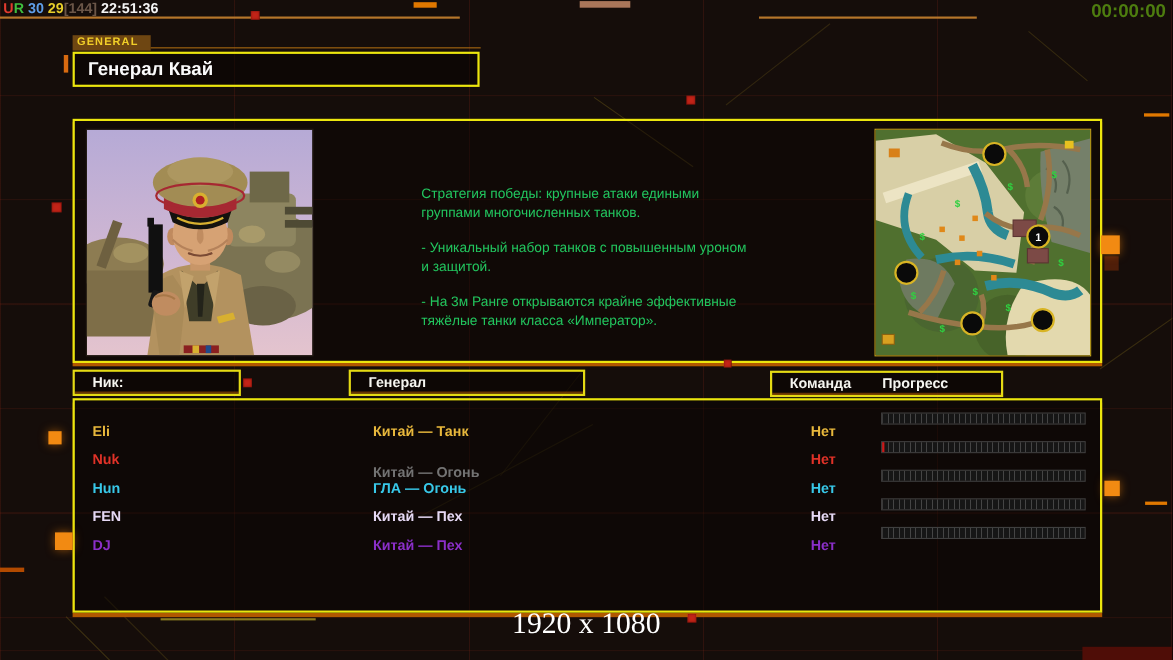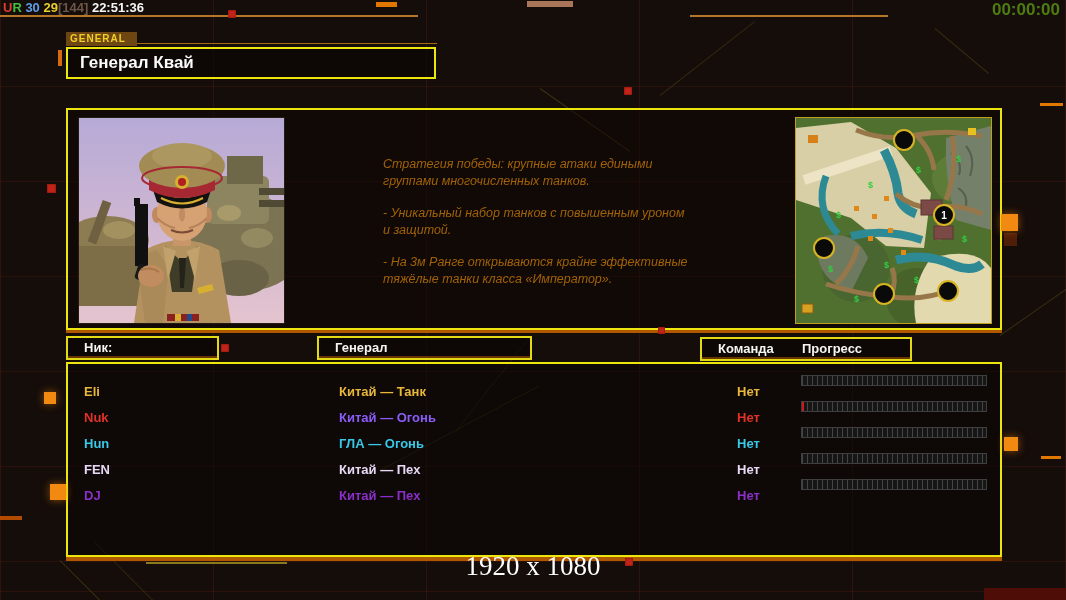--- a/index.html
+++ b/index.html
@@ -32,21 +32,21 @@
     box-sizing:border-box;z-index:4;}
   .gen-tab-line{position:absolute;left:137px;top:43px;width:300px;height:1px;background:#a86a10;z-index:4;}
   .title-box{position:absolute;left:66px;top:47px;width:370px;height:32px;box-sizing:border-box;
     border:2px solid #ece60e;background:rgba(8,4,2,.55);z-index:4;}
   .title-box span{display:block;padding-left:12px;line-height:27px;font-size:17px;font-weight:bold;color:#fafafa;}
 
   
   .info-box{position:absolute;left:66px;top:108px;width:936px;height:222px;box-sizing:border-box;
     border:2px solid #ece60e;background:rgba(10,5,3,.45);box-shadow:0 3px 0 #b05800;z-index:2;}
   .portrait{position:absolute;left:78px;top:117px;width:205px;height:205px;z-index:4;border:1px solid #241c14;box-sizing:content-box;}
-  .desc{position:absolute;left:383px;top:156px;width:335px;z-index:4;color:#a16207;font-size:12.5px;line-height:1.32;font-style:italic;}
+  .desc{position:absolute;left:383px;top:168px;width:335px;z-index:4;color:#22c55e;font-size:12.5px;line-height:1.32;}
   .desc p{margin:0 0 16px 0;white-space:pre-line;}
   .minimap{position:absolute;left:795px;top:117px;width:195px;height:205px;z-index:4;border:1px solid #bfa01c;box-sizing:content-box;}
 
   
   .hdr{position:absolute;box-sizing:border-box;border:2px solid #e4da14;background:rgba(8,4,2,.6);
     box-shadow:inset 0 -2px 0 rgba(180,90,0,.55);z-index:4;color:#f5f5f0;font-size:13px;font-weight:bold;}
   .hdr-nick{left:66px;top:336px;width:153px;height:24px;}
   .hdr-general{left:317px;top:336px;width:215px;height:24px;}
   .hdr-team{left:700px;top:337px;width:212px;height:24px;}
   .hdr span{position:absolute;top:0;line-height:20px;}
@@ -275,21 +275,21 @@
         <div class="prow">
           <span class="c-nick" style="color: rgb(232, 184, 60);">Eli</span>
           <span class="c-gen" style="color: rgb(232, 184, 60);">Китай — Танк</span>
           <span class="c-team" style="color: rgb(232, 184, 60);">Нет</span>
           <div class="c-bar">
             <div class="fill" style="width: 0%;"></div>
           </div>
         </div>
         <div class="prow">
           <span class="c-nick" style="color: rgb(224, 50, 40);">Nuk</span>
-          <span class="c-gen" style="color: #8b5cf6;">Китай — Огонь</span>
+          <span class="c-gen" style="color: #737373; margin-top: 12px;">Китай — Огонь</span>
           <span class="c-team" style="color: rgb(224, 50, 40);">Нет</span>
           <div class="c-bar">
             <div class="fill" style="width: 1%;"></div>
           </div>
         </div>
         <div class="prow">
           <span class="c-nick" style="color: rgb(56, 200, 232);">Hun</span>
           <span class="c-gen" style="color: rgb(56, 200, 232);">ГЛА — Огонь</span>
           <span class="c-team" style="color: rgb(56, 200, 232);">Нет</span>
           <div class="c-bar">

